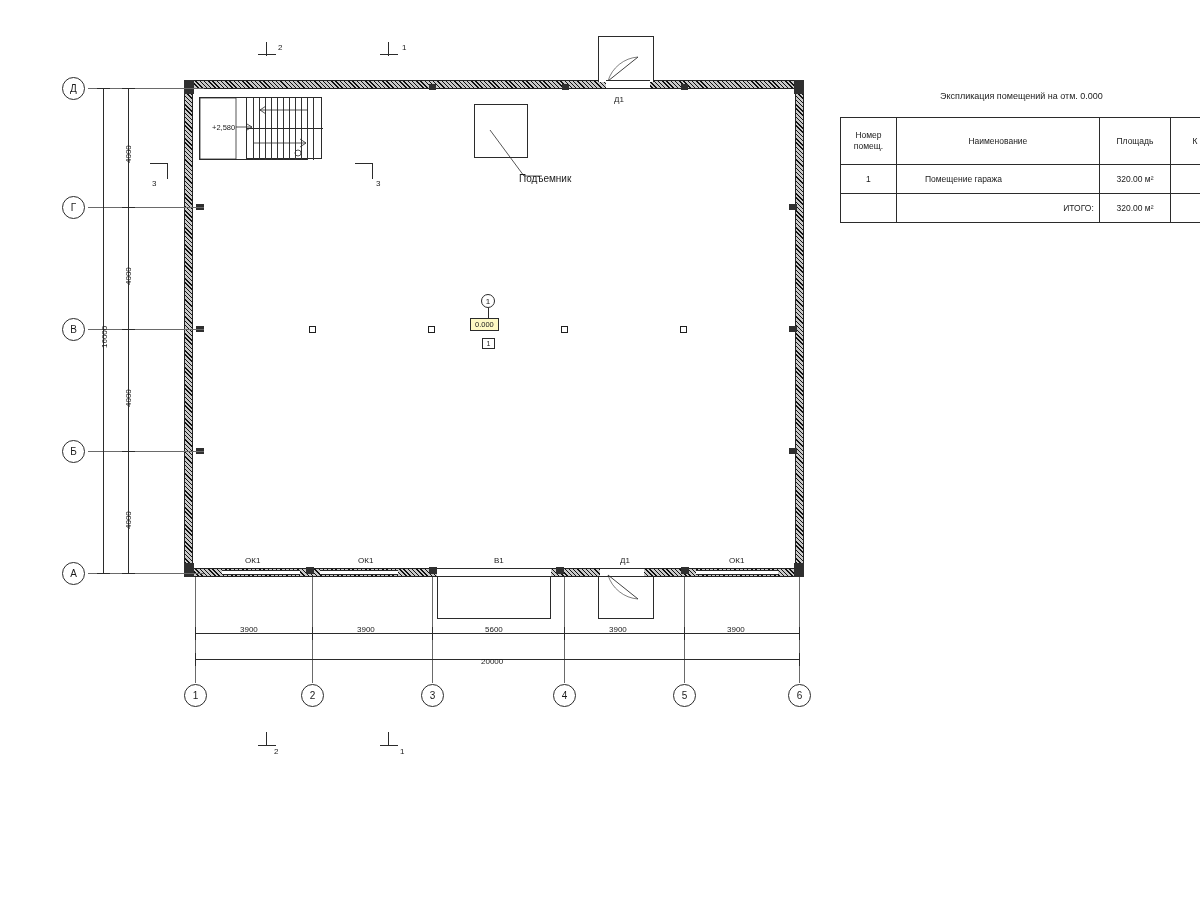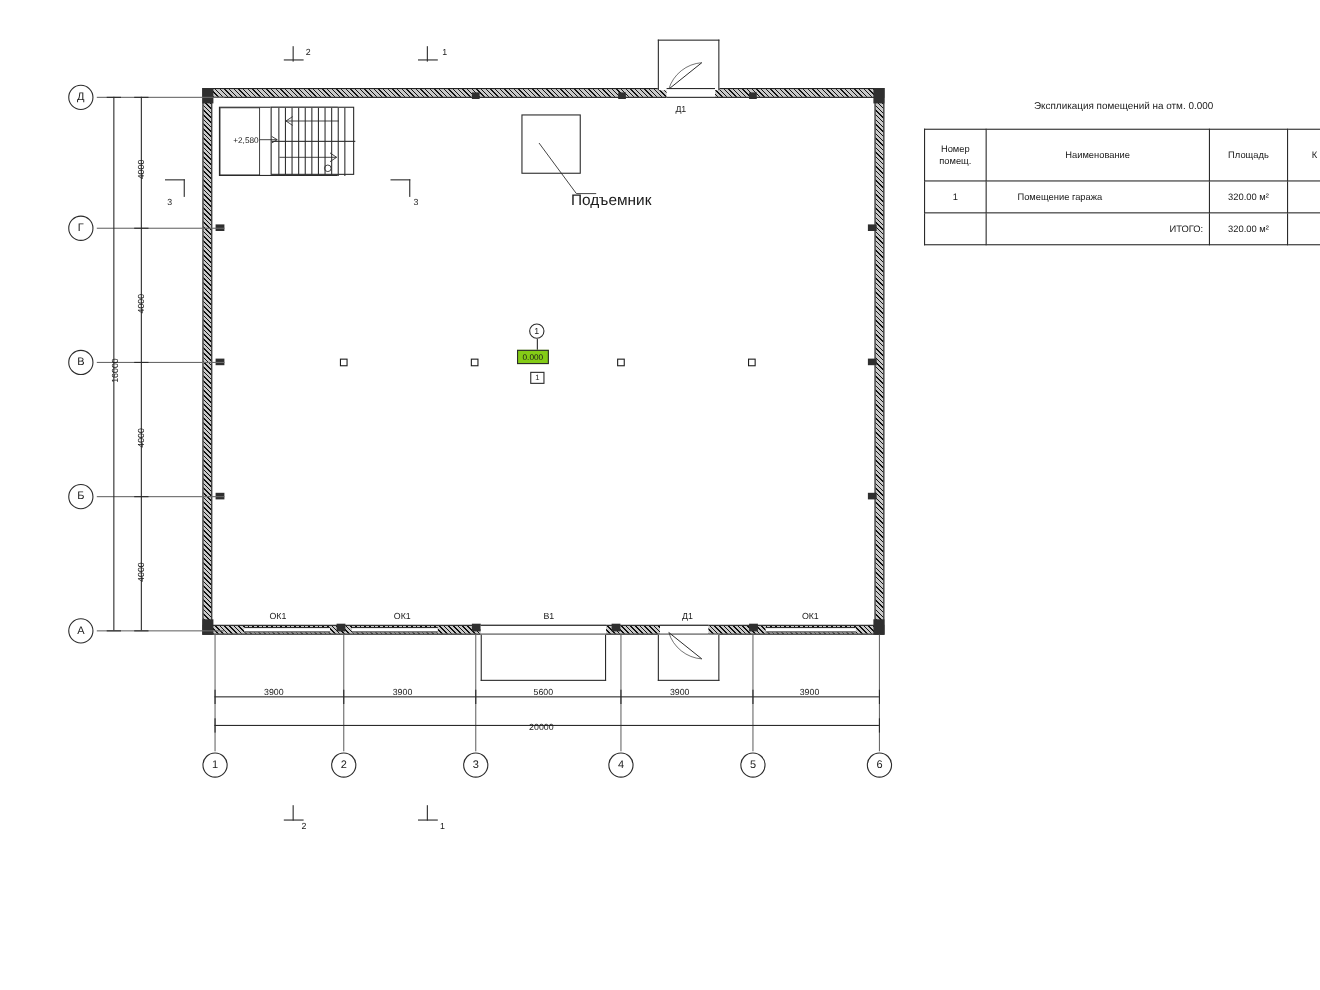--- a/index.html
+++ b/index.html
@@ -14,21 +14,21 @@
     position: relative;
     width: 1200px;
     height: 900px;
     background: #ffffff;
     overflow: hidden;
   }
   .abs { position: absolute; }
   .txt {
     position: absolute;
     font-family: "Liberation Sans", sans-serif;
-    font-size: 14px;
+    font-size: 10px;
     color: #1a1a1a;
     white-space: nowrap;
     line-height: 1;
   }
   .txt.small { font-size: 8px; }
   .txt.tiny { font-size: 7px; }
   .vert {
     transform-origin: left top;
     transform: rotate(-90deg);
   }
@@ -103,21 +103,21 @@
   #spec .rt { text-align: right; }
   .spec-title {
     position: absolute;
     font-size: 9px;
     color: #1a1a1a;
     white-space: nowrap;
   }
   .lvl-box {
     position: absolute;
     border: 1px solid #2b2b2b;
-    background: #84cc16;
+    background: #fef9c3;
     font-size: 7.5px;
     padding: 1px 4px;
     color: #1a1a1a;
   }
   .sq-mark {
     position: absolute;
     border: 1px solid #2b2b2b;
     background: #fff;
     font-size: 7px;
     width: 11px;

